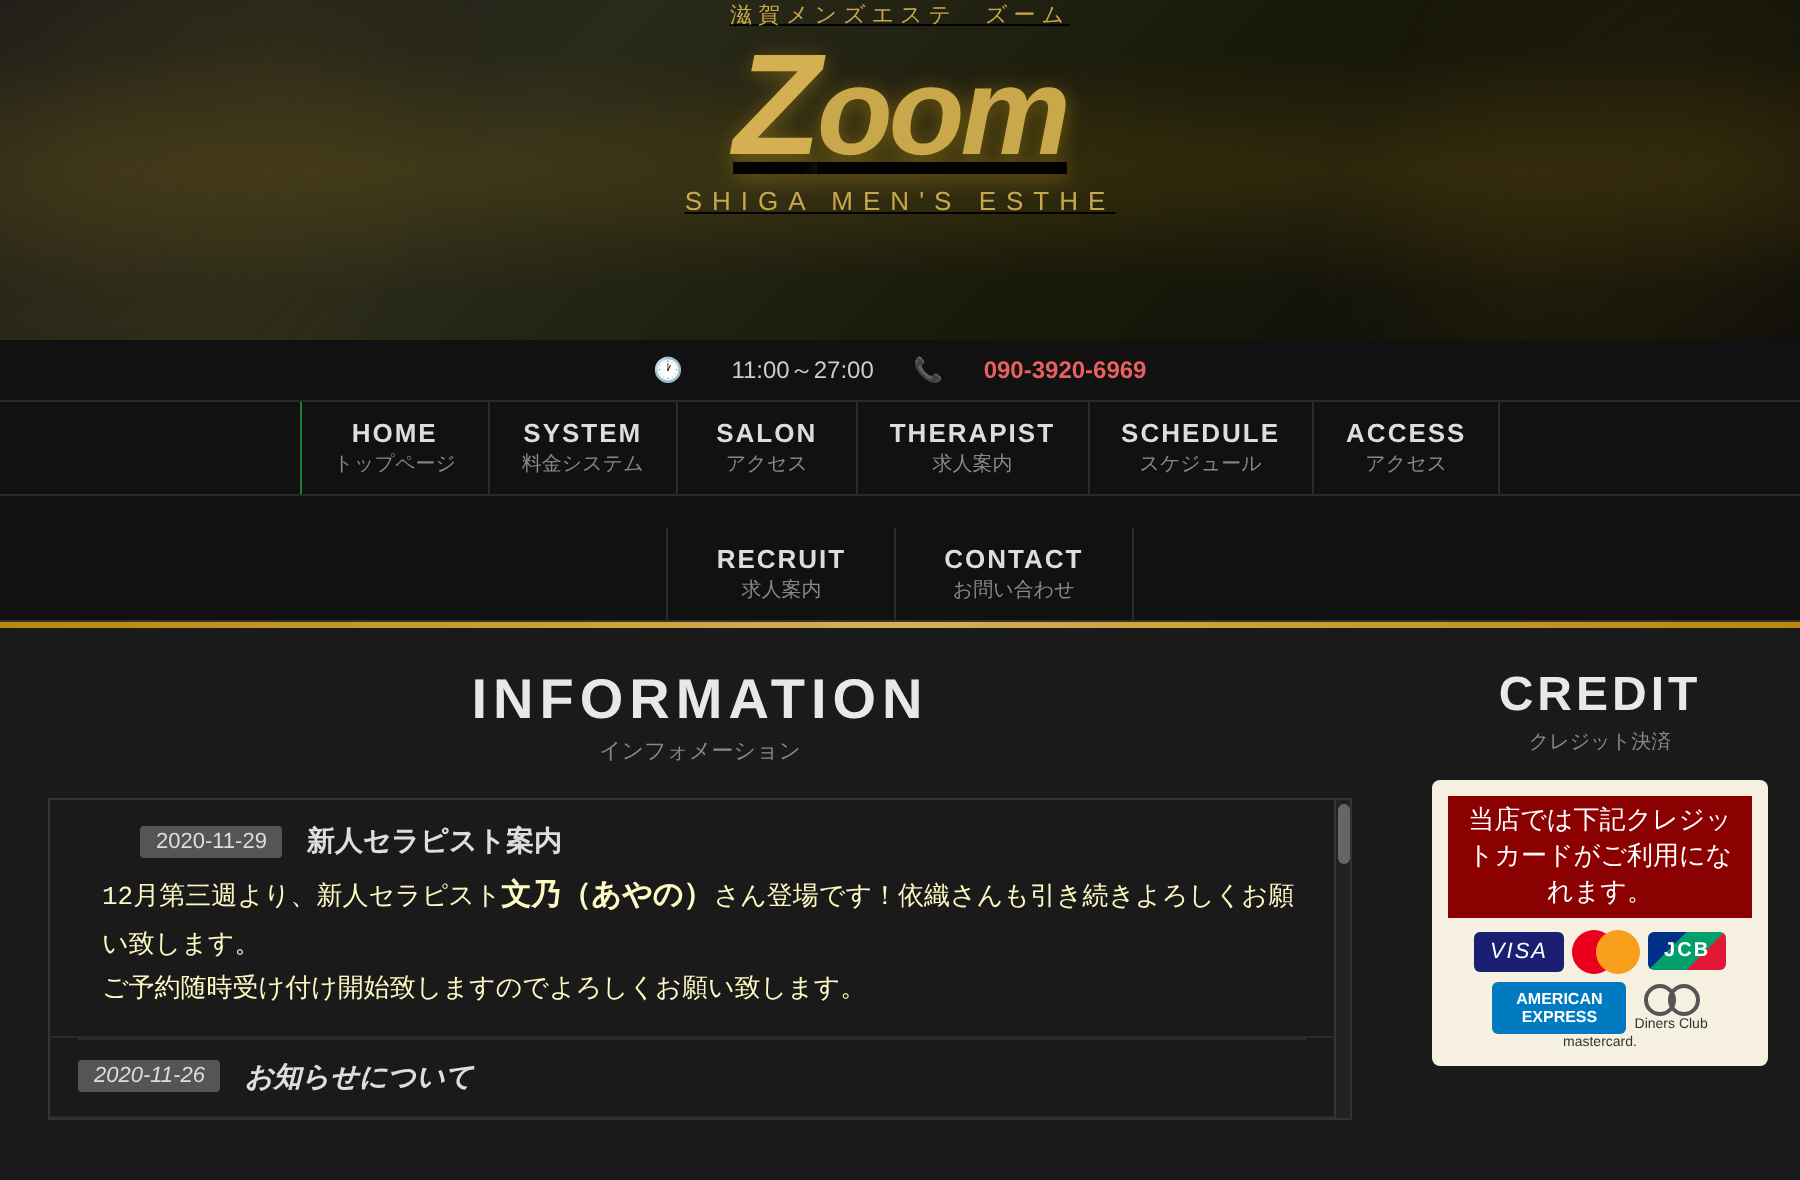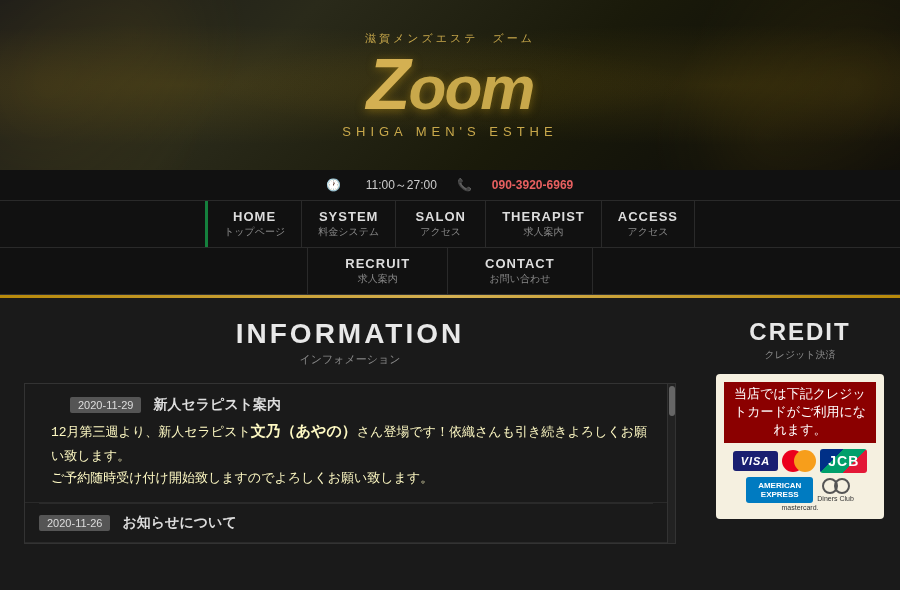--- a/index.html
+++ b/index.html
@@ -8,21 +8,22 @@
     
     .header {
       width: 100%;
       height: 170px;
       background: linear-gradient(135deg, #1a1a1a 0%, #2a2a1a 30%, #1a1a0a 60%, #0a0a0a 100%);
       position: relative;
       overflow: hidden;
       display: flex;
       flex-direction: column;
       align-items: center;
-      justify-content: center;
+      justify-content: flex-start;
+      text-decoration: underline;
     }
     .header-bg {
       position: absolute;
       top: 0; left: 0; right: 0; bottom: 0;
       background-image: radial-gradient(ellipse at 20% 50%, rgba(180,140,20,0.15) 0%, transparent 50%),
                         radial-gradient(ellipse at 80% 50%, rgba(180,140,20,0.15) 0%, transparent 50%);
     }
     
     .header-decor {
       position: absolute;
@@ -98,21 +99,21 @@
     .nav-item {
       display: flex;
       flex-direction: column;
       align-items: center;
       justify-content: center;
       padding: 8px 16px;
       cursor: pointer;
       border-right: 1px solid #2a2a2a;
       min-width: 90px;
     }
-    .nav-item:first-child { border-left: 3px solid #15803d; }
+    .nav-item:first-child { border-left: 1px solid #15803d; }
     .nav-item .nav-en {
       font-size: 13px;
       font-weight: bold;
       color: #ddd;
       letter-spacing: 1px;
     }
     .nav-item .nav-jp {
       font-size: 10px;
       color: #888;
       margin-top: 1px;
@@ -121,23 +122,24 @@
       display: flex;
       align-items: stretch;
       justify-content: center;
       border-top: 1px solid #2a2a2a;
     }
     .nav-item2 {
       display: flex;
       flex-direction: column;
       align-items: center;
       justify-content: flex-start;
-      padding: 8px 37px;
+      padding: 8px 24px;
       cursor: pointer;
       border-right: 1px solid #2a2a2a;
+      margin-top: 16px;
     }
     .nav-item2:first-child { border-left: 1px solid #2a2a2a; }
     .nav-item2 .nav-en {
       font-size: 13px;
       font-weight: bold;
       color: #ddd;
       letter-spacing: 1px;
     }
     .nav-item2 .nav-jp {
       font-size: 10px;
@@ -236,22 +238,23 @@
     }
     .info-scroll-content {
       flex: 1;
     }
     .item-next {
       padding: 10px 14px;
       border-bottom: 1px solid #2a2a2a;
     }
     .item-next-header {
       display: flex;
-      align-items: center;
+      align-items: flex-start;
       gap: 12px;
+      font-style: italic;
     }
 
     
     .sidebar {
       width: 200px;
       padding: 20px 16px;
     }
     .credit-title {
       text-align: center;
       margin-bottom: 12px;
@@ -288,21 +291,21 @@
       display: flex;
       flex-wrap: wrap;
       gap: 4px;
       justify-content: center;
       align-items: center;
     }
     .card-visa {
       background: #1a1f71;
       color: #fff;
       font-size: 11px;
-      font-weight: bold;
+      font-weight: normal;
       font-style: italic;
       padding: 4px 8px;
       border-radius: 3px;
       letter-spacing: 1px;
       text-align: center;
     }
     .card-mc {
       display: flex;
       align-items: center;
     }
@@ -316,21 +319,21 @@
     }
     .circle-orange {
       width: 22px; height: 22px;
       border-radius: 50%;
       background: #f79e1b;
       margin-left: -10px;
     }
     .card-jcb {
       background: linear-gradient(135deg, #003087 33%, #009f6b 33%, #009f6b 66%, #e31837 66%);
       color: white;
-      font-size: 14px;
+      font-size: 10px;
       font-weight: bold;
       padding: 4px 8px;
       border-radius: 3px;
       letter-spacing: 1px;
     }
     .card-amex {
       background: #007bc1;
       color: white;
       font-size: 8px;
       font-weight: bold;
@@ -393,20 +396,24 @@
       <span class="nav-en">SYSTEM</span>
       <span class="nav-jp">料金システム</span>
     </div>
     <div class="nav-item">
       <span class="nav-en">SALON</span>
       <span class="nav-jp">アクセス</span>
     </div>
     <div class="nav-item">
       <span class="nav-en">THERAPIST</span>
       <span class="nav-jp">求人案内</span>
+    </div>
+    <div class="nav-item">
+      <span class="nav-en">SCHEDULE</span>
+      <span class="nav-jp">スケジュール</span>
     </div>
     <div class="nav-item">
       <span class="nav-en">ACCESS</span>
       <span class="nav-jp">アクセス</span>
     </div>
   </div>
 
   <div class="nav-row2">
     <div class="nav-item2">
       <span class="nav-en">RECRUIT</span>

